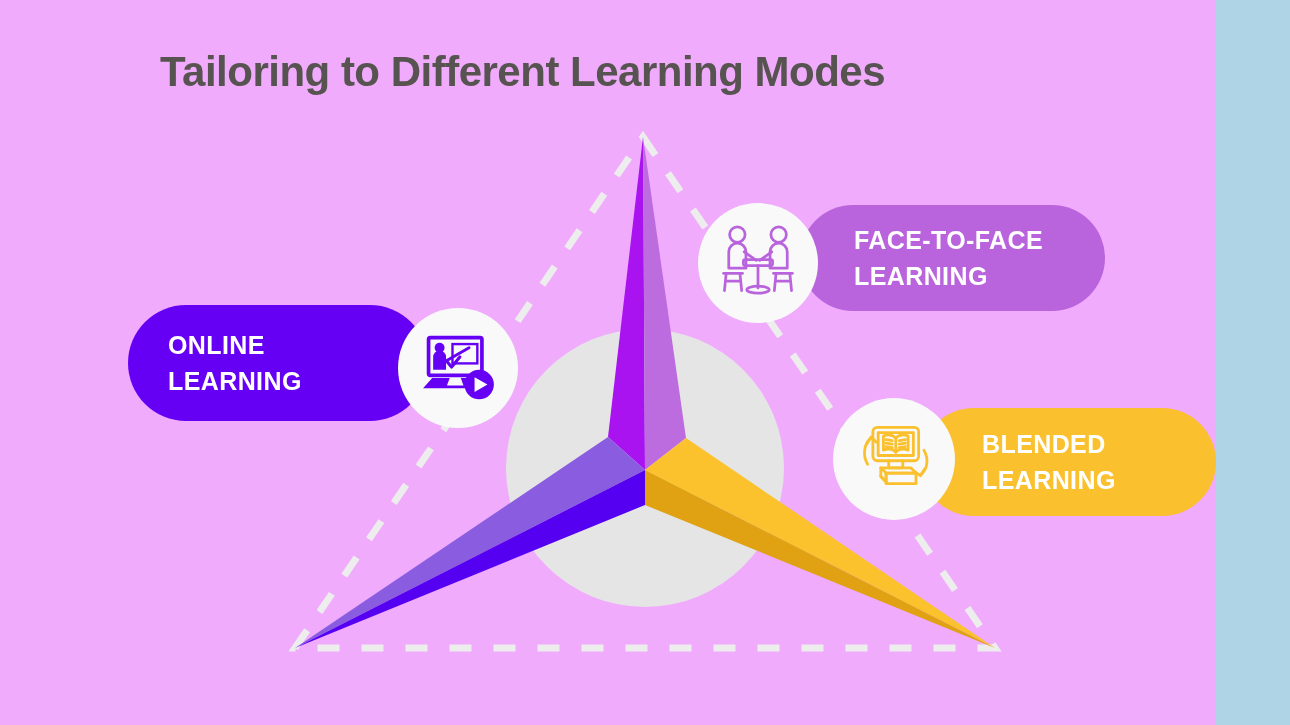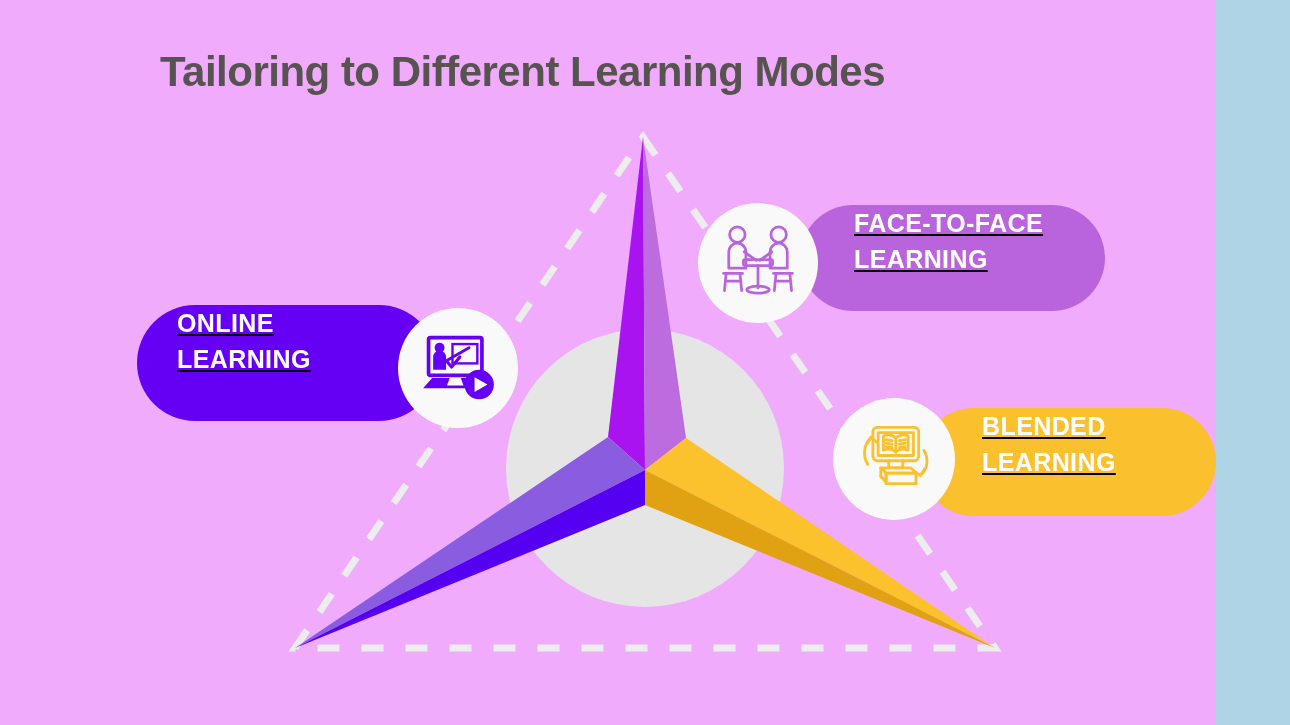--- a/index.html
+++ b/index.html
@@ -40,24 +40,23 @@
     left: 0;
     top: 0;
     width: 1290px;
     height: 725px;
   }
 
   
   .pill {
     position: absolute;
     display: flex;
-    align-items: flex-start;
+    align-items: center;
     border-radius: 999px;
     box-sizing: border-box;
-    text-decoration: underline;
   }
   .pill-label {
     color: #ffffff;
     font-weight: bold;
     font-size: 25px;
     line-height: 1.45;
     letter-spacing: 0.4px;
     white-space: pre-line;
     font-family: "Liberation Sans", sans-serif;
   }
@@ -65,21 +64,21 @@
     position: absolute;
     border-radius: 50%;
     background: #f9f9f9;
     display: flex;
     align-items: center;
     justify-content: center;
   }
 
   
   #pill-online {
-    left: 137px;
+    left: 128px;
     top: 305px;
     width: 300px;
     height: 116px;
     background: #6600f5;
     padding-left: 40px;
   }
   #badge-online {
     left: 398px;
     top: 308px;
     width: 120px;

